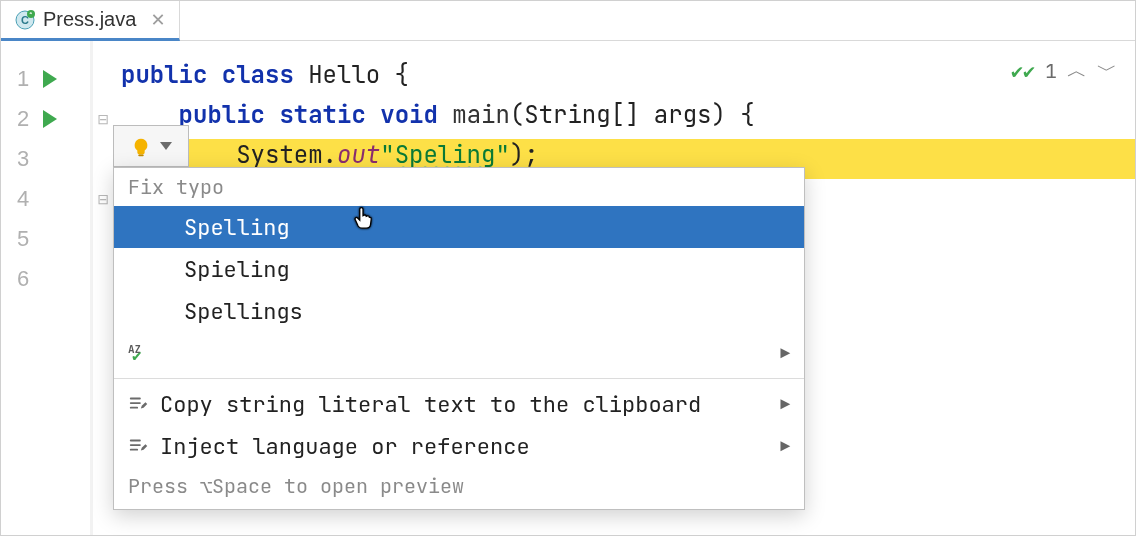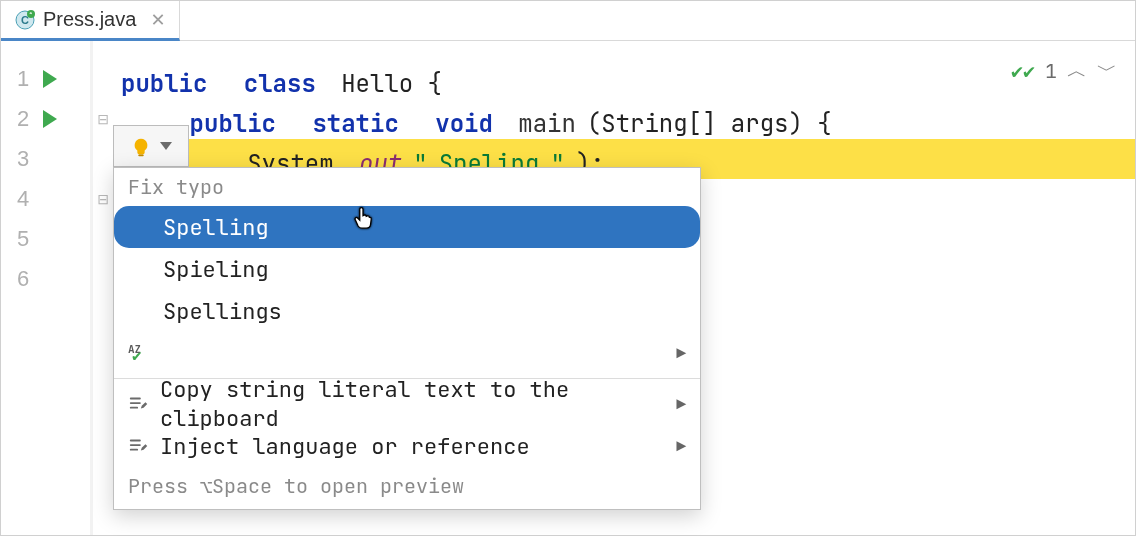--- a/index.html
+++ b/index.html
@@ -14,45 +14,45 @@
   .tab-icon svg { width: 20px; height: 20px; display: block; }
 
   
   .editor { position: absolute; top: 40px; left: 0; right: 0; bottom: 0; display: flex; }
   .gutter { width: 92px; background: #fff; border-right: 3px solid #f2f2f2; padding-top: 18px; }
   .gline { height: 40px; display: flex; align-items: center; padding-left: 16px; font-size: 22px; color: #b0b0b0; gap: 14px; }
   .run-tri { width: 0; height: 0; border-left: 14px solid #3fa94f; border-top: 9px solid transparent; border-bottom: 9px solid transparent; }
   .fold-col { width: 20px; background:#fff; padding-top:18px; }
   .fold-mark { height:40px; display:flex; align-items:center; justify-content:center; color:#b8b8b8; font-size:14px; }
   .code { flex: 1; padding-top: 18px; font-family: "JetBrains Mono","Consolas","Menlo",monospace; font-size: 24px; position: relative; }
-  .cline { height: 40px; display: flex; align-items: flex-end; white-space: pre; padding-left: 8px; gap: 11px; }
+  .cline { height: 40px; display: flex; align-items: flex-start; white-space: pre; padding-left: 8px; }
   .cline.hl { background: #fde047; }
   .kw { color: #1232ac; font-weight: 600; }
   .fn { color: #333; }
   .field { color: #8a2d6f; font-style: italic; }
   .str { color: #0a7a36; }
   .typo { text-decoration: underline wavy #7fbf7f; text-decoration-thickness: 2px; text-underline-offset: 3px; }
   .plain { color: #222; }
 
   
   .status { position: absolute; right: 18px; top: 16px; display: flex; align-items: center; gap: 10px; color: #6b6b6b; font-size: 20px; }
   .status .dblcheck { color: #3fa94f; font-weight: bold; }
   .status .chev { color: #8a8a8a; }
 
   
   .bulb-btn { position: absolute; left: 0px; top: 84px; width: 76px; height: 42px; border: 1px solid #bcbcbc; background: #f6f6f6; display: flex; align-items: center; justify-content: center; gap: 8px; }
   .bulb { width: 22px; height: 22px; }
   .bulb svg { width: 22px; height: 22px; }
   .dd-tri { width: 0; height: 0; border-left: 6px solid transparent; border-right: 6px solid transparent; border-top: 8px solid #6b6b6b; }
 
   
-  .popup { position: absolute; left: 0px; top: 126px; width: 588px; background: #fff; border: 1px solid #bfbfbf; box-shadow: 0 6px 20px rgba(0,0,0,.18); font-size: 22px; color: #222; }
+  .popup { position: absolute; left: 0px; top: 126px; width: 692px; background: #fff; border: 1px solid #bfbfbf; box-shadow: 0 6px 20px rgba(0,0,0,.18); font-size: 22px; color: #222; }
   .popup .hdr { padding: 6px 14px 6px 14px; color: #8a8a8a; font-size: 20px; }
   .popup .item { display: flex; align-items: center; height: 42px; padding: 0 14px 0 14px; gap: 10px; position: relative; }
-  .popup .item.indent { padding-left: 49px; border-radius: 15px; }
+  .popup .item.indent { padding-left: 70px; }
   .popup .item.sel { background: #2f74c0; color: #fff; }
   .popup .item .arrow { margin-left: auto; color: #666; font-size: 16px; }
   .popup .sep { height: 1px; background: #dcdcdc; margin: 4px 0; }
   .popup .foot { padding: 6px 14px 10px 14px; color: #8a8a8a; font-size: 20px; }
   .az-icon { width: 22px; height: 18px; position: relative; font-size: 11px; font-weight: bold; color: #5a5a5a; }
   .az-icon .az { position:absolute; top:-2px; left:0; }
   .az-icon .ck { position:absolute; bottom:-4px; left:4px; color:#3fa94f; font-size:16px; }
   .pencil-icon { width:22px; height:22px; display:flex; }
   .pencil-icon svg { width:22px; height:22px; }
 

